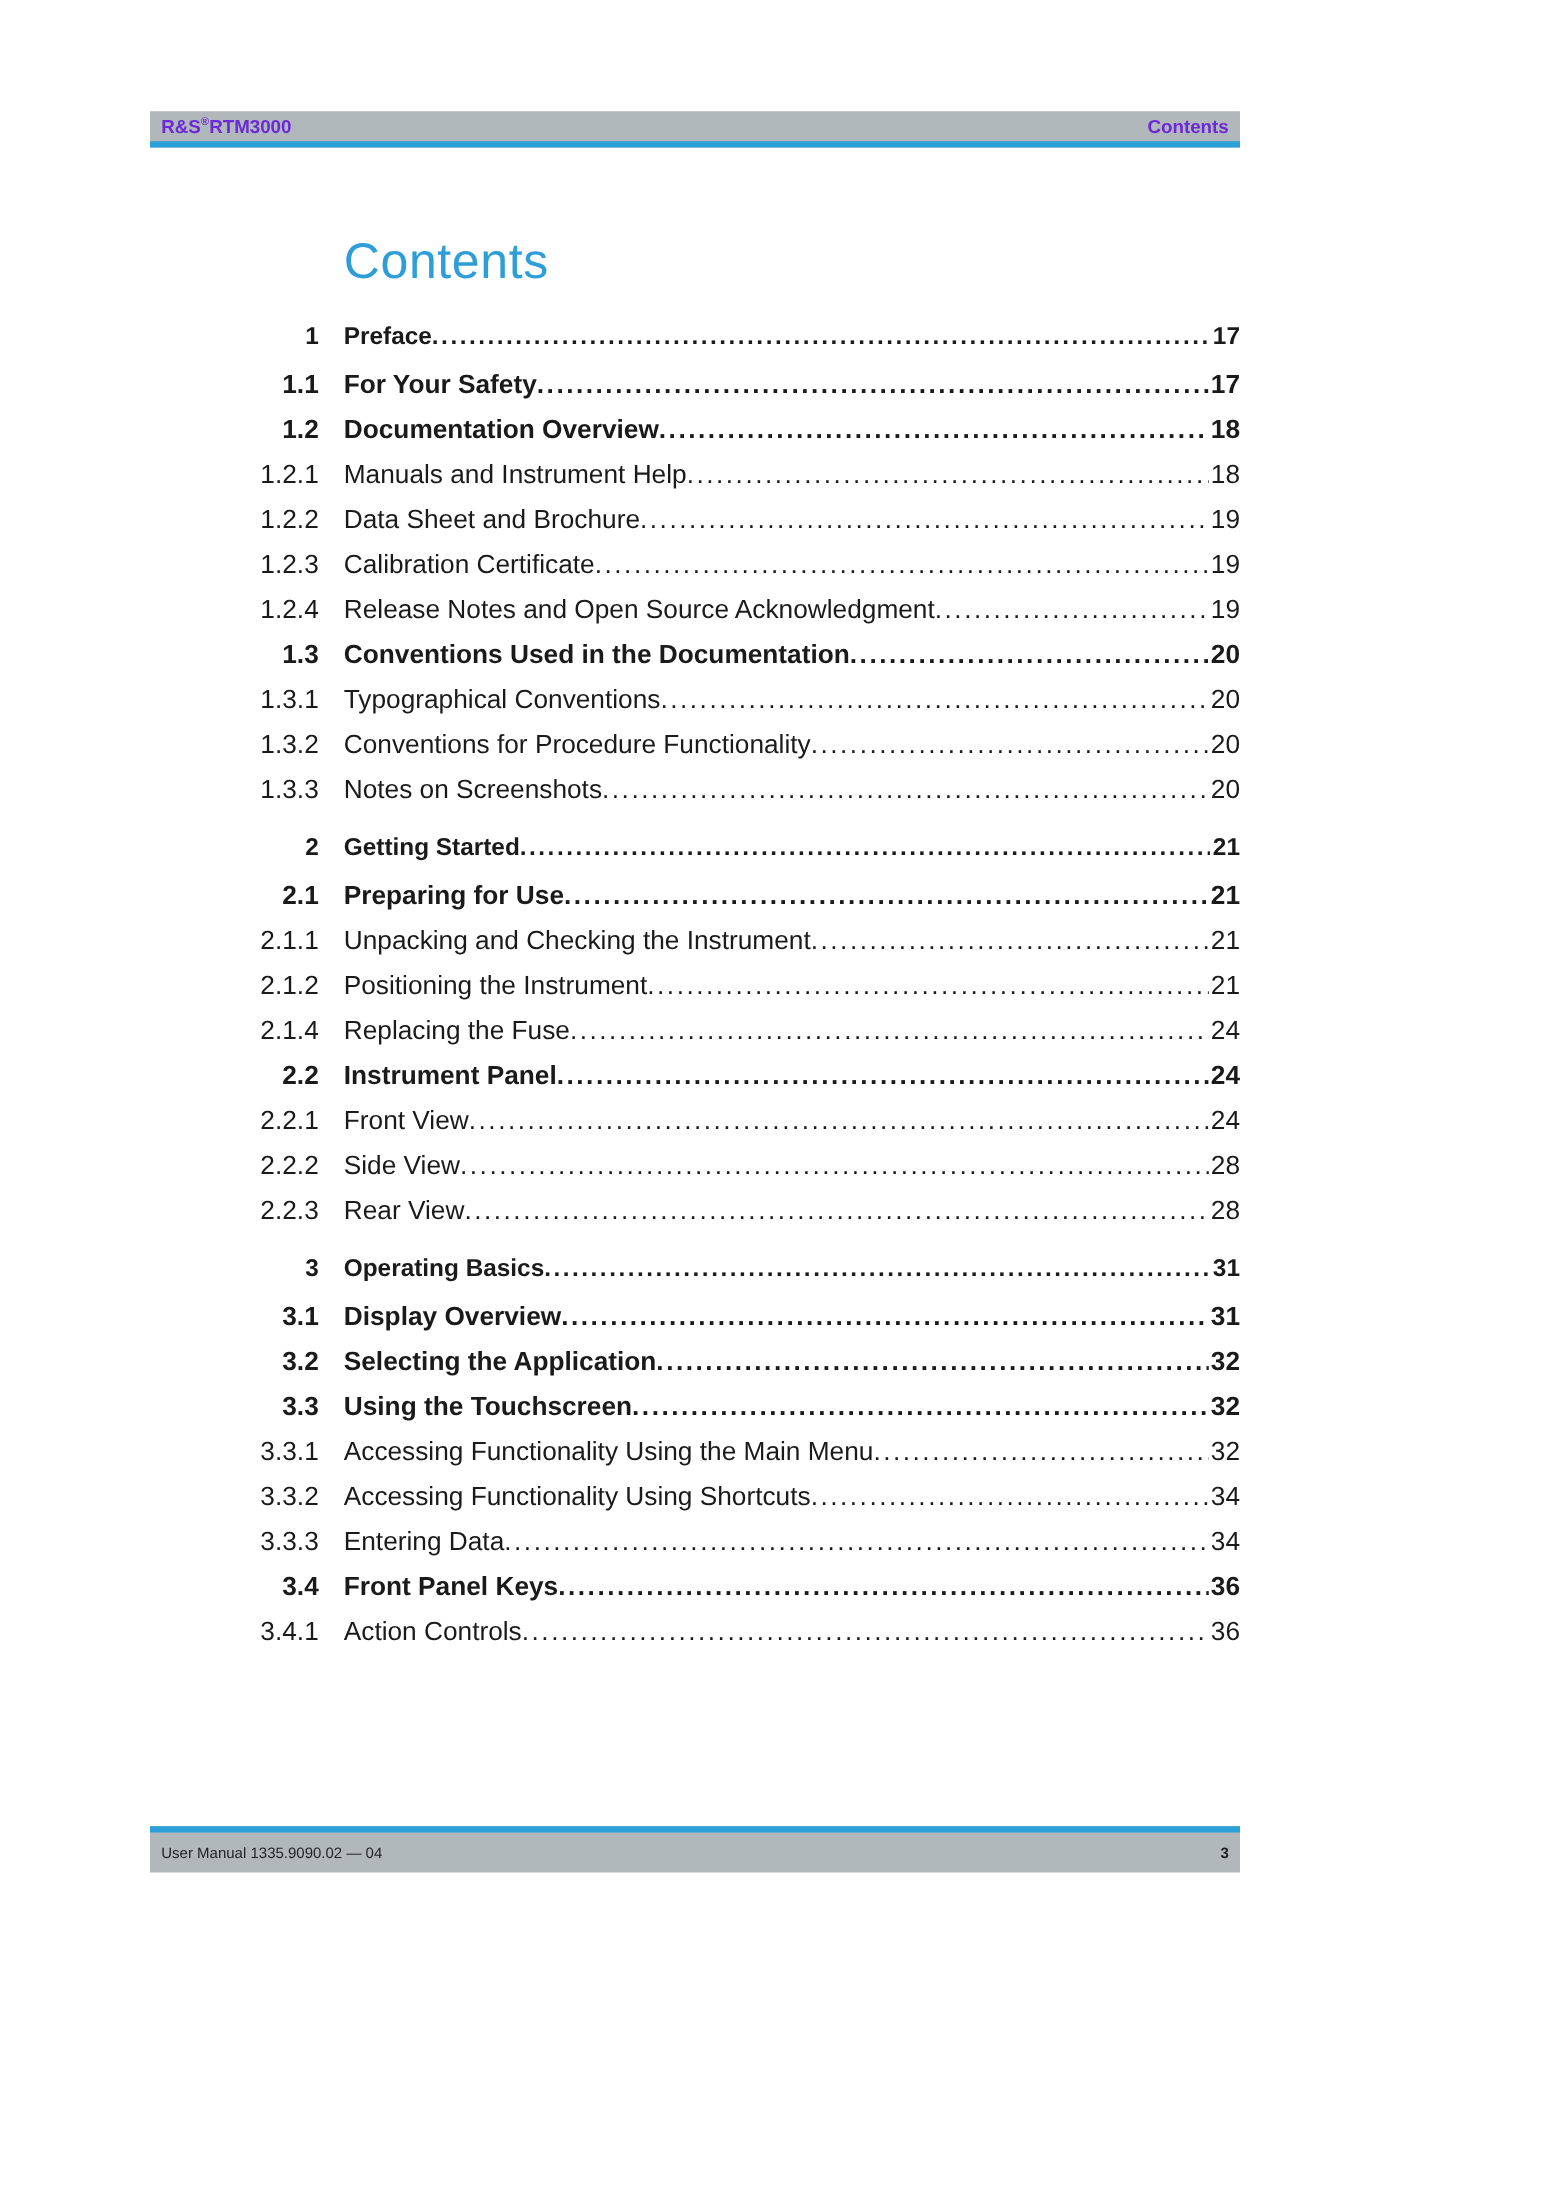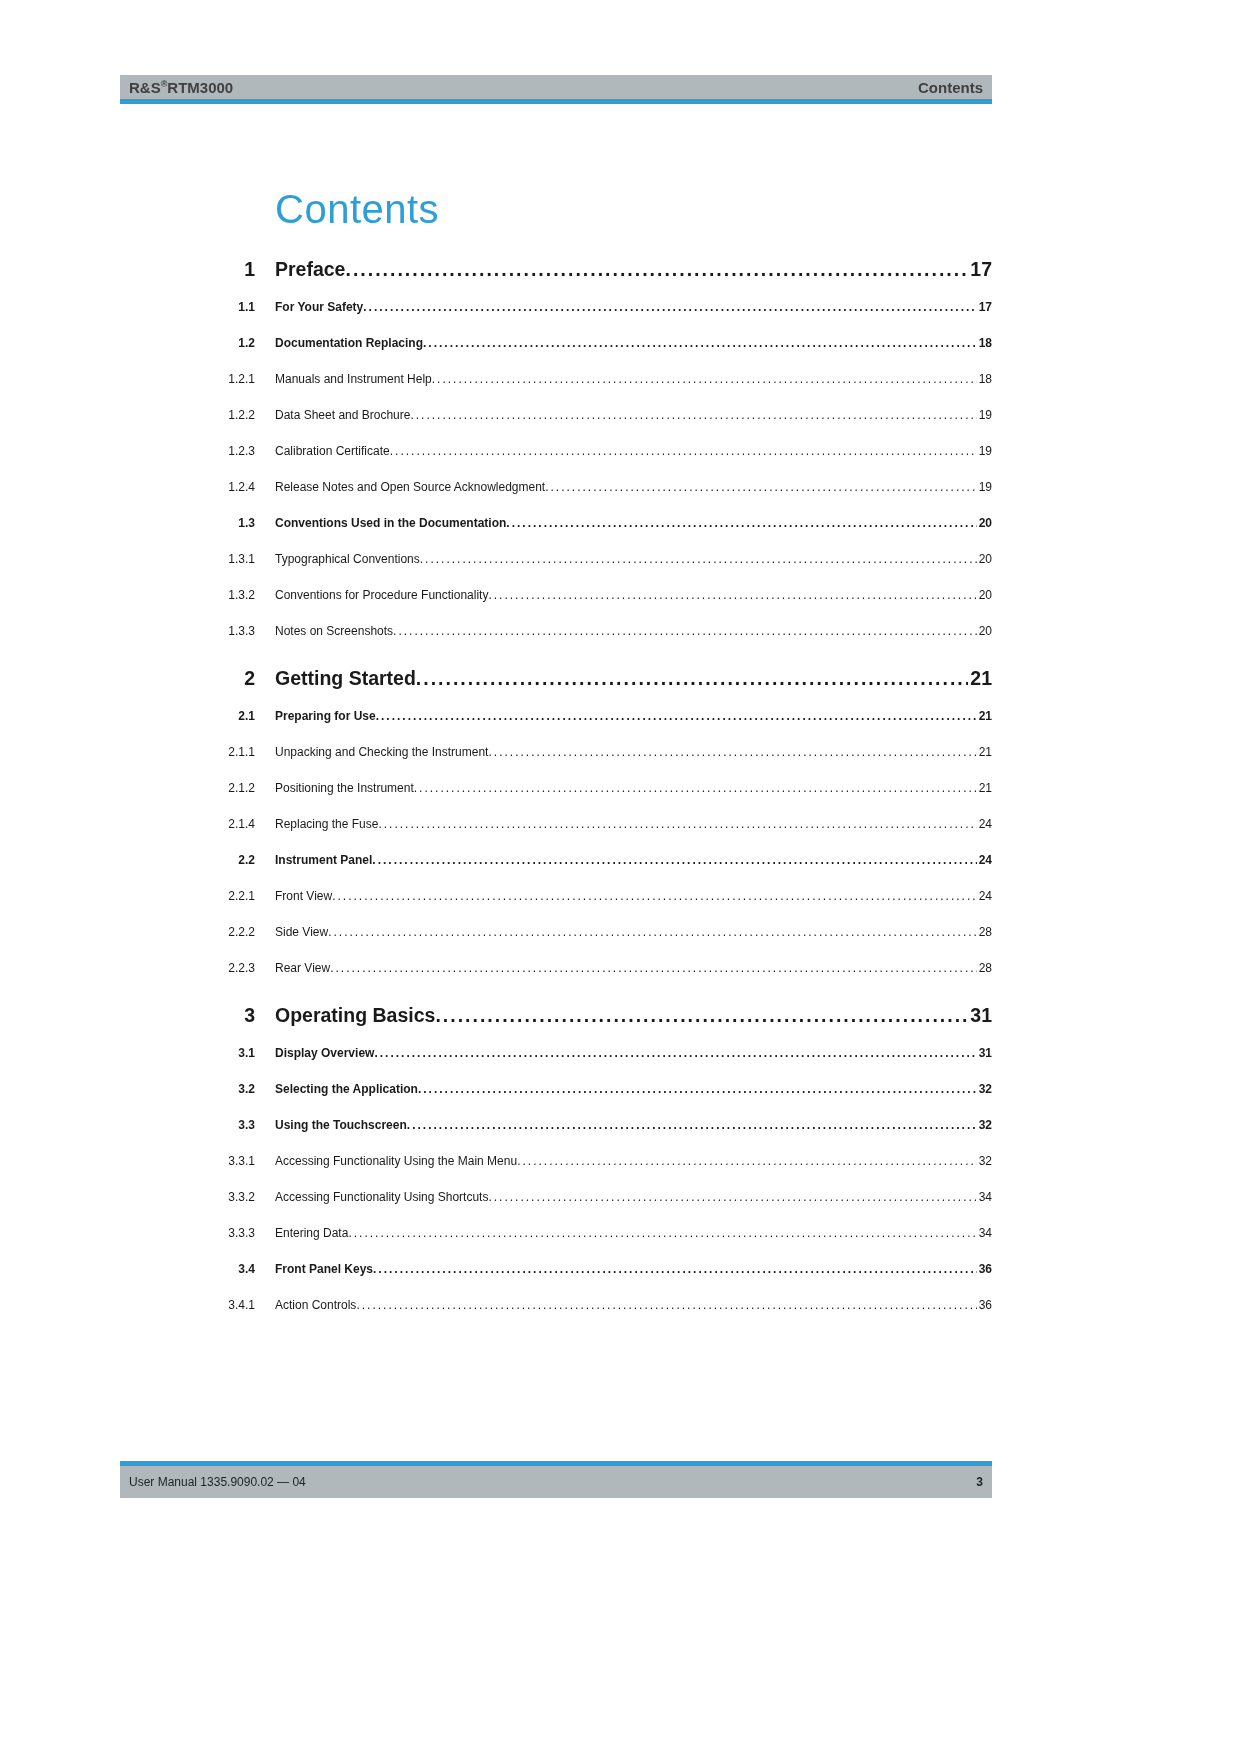--- a/index.html
+++ b/index.html
@@ -9,33 +9,33 @@
     height: 1754px;
     position: relative;
     font-family: "Liberation Sans", sans-serif;
     color: #1a1a1a;
     overflow: hidden;
   }
 
   
   .page-header {
     position: absolute;
-    top: 75px;
+    top: 89px;
     left: 120px;
     width: 872px;
     height: 29px;
     background: #b1b8bc;
     border-bottom: 5px solid #2ba0d8;
     display: flex;
     justify-content: space-between;
     align-items: center;
     padding: 0 9px;
     font-size: 15px;
     font-weight: bold;
-    color: #404040;
+    color: #6d28d9;
   }
   .brand sup {
     font-size: 9px;
     vertical-align: super;
     line-height: 0;
   }
 
   
   .main {
     position: absolute;
@@ -50,21 +50,21 @@
     font-weight: 400;
     color: #2e9ed9;
     letter-spacing: 0.5px;
   }
   .toc { margin-top: 8px; }
 
   .toc-row {
     display: flex;
     align-items: baseline;
     margin-top: 15px;
-    font-size: 12px;
+    font-size: 21px;
     line-height: 21px;
     cursor: default;
   }
   .toc-row.level-1 {
     margin-top: 24px;
     font-size: 19.5px;
     line-height: 25px;
     font-weight: bold;
   }
   .toc-row.level-2 { font-weight: bold; }
@@ -132,21 +132,21 @@
         <span class="toc-page">17</span>
       </div>
       <div class="toc-row level-2">
         <span class="toc-num">1.1</span>
         <span class="toc-label">For Your Safety</span>
         <span class="leader"></span>
         <span class="toc-page">17</span>
       </div>
       <div class="toc-row level-2">
         <span class="toc-num">1.2</span>
-        <span class="toc-label">Documentation Replacing</span>
+        <span class="toc-label">Documentation Overview</span>
         <span class="leader"></span>
         <span class="toc-page">18</span>
       </div>
       <div class="toc-row level-3">
         <span class="toc-num">1.2.1</span>
         <span class="toc-label">Manuals and Instrument Help</span>
         <span class="leader"></span>
         <span class="toc-page">18</span>
       </div>
       <div class="toc-row level-3">

